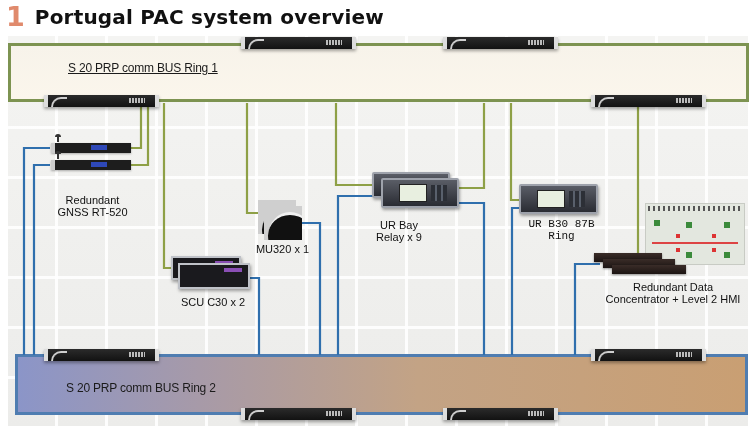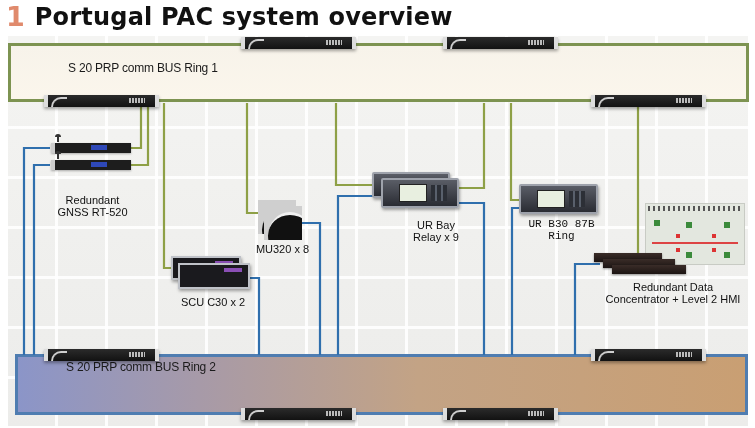--- a/index.html
+++ b/index.html
@@ -1,21 +1,21 @@
 <!DOCTYPE html>
 <html><head>
 <meta charset="utf-8">
 <style>
   * { box-sizing: border-box; margin: 0; padding: 0; }
   html, body { width: 755px; height: 428px; background: #ffffff; overflow: hidden; }
   body { position: relative; font-family: "DejaVu Sans", sans-serif; }
 
   .title-wrap { position: absolute; left: 6px; top: 2px; height: 30px; display: flex; align-items: center; }
   .title-num { font-family: "DejaVu Sans", sans-serif; font-size: 27px; font-weight: bold; color: #e08a6c; line-height: 30px; }
-  .title-text { font-family: "DejaVu Sans", sans-serif; font-size: 24px; font-weight: bold; color: #111; margin-left: 10px; line-height: 30px; letter-spacing: 0.2px; }
+  .title-text { font-family: "DejaVu Sans", sans-serif; font-size: 20px; font-weight: bold; color: #111; margin-left: 10px; line-height: 30px; letter-spacing: 0.2px; }
 
   .canvas { position: absolute; left: 8px; top: 36px; width: 740px; height: 390px;
     background:
       repeating-linear-gradient(90deg, rgba(255,255,255,0) 0 47px, rgba(255,255,255,0.9) 47px 50px),
       repeating-linear-gradient(0deg, rgba(255,255,255,0) 0 47px, rgba(255,255,255,0.9) 47px 50px),
       linear-gradient(180deg, #f4f4f2 0%, #ececea 100%);
   }
 
   .ring1 { position: absolute; left: 8px; top: 43px; width: 741px; height: 59px;
     background: linear-gradient(180deg, #f7f3ea 0%, #fbf6ec 100%);
@@ -65,24 +65,24 @@
 <body>
 
 <div class="title-wrap">
   <span class="title-num">1</span>
   <span class="title-text">Portugal PAC system overview</span>
 </div>
 
 <div class="canvas"></div>
 
 <div class="ring1"></div>
-<span class="ring-label" style="left:68px; top:61px;">S 20 PRP comm BUS Ring 1</span>
+<span class="ring-label" style="left:68px; top:61px;text-decoration:underline;">S 20 PRP comm BUS Ring 1</span>
 
 <div class="ring2"></div>
-<span class="ring-label" style="left:66px; top:360px;text-align:right;">S 20 PRP comm BUS Ring 2</span>
+<span class="ring-label" style="left:66px; top:381px;text-align:right;">S 20 PRP comm BUS Ring 2</span>
 
 <svg class="wires" viewBox="0 0 755 428">
   <g fill="none" stroke="#8ea046" stroke-width="2.2">
 
     <polyline points="131,148 141,148 141,103"></polyline>
     <polyline points="131,165 148,165 148,103"></polyline>
 
     <polyline points="174,268 164,268 164,103"></polyline>
 
     <polyline points="258,213 247,213 247,103"></polyline>
@@ -130,40 +130,40 @@
 </div>
 <div class="device-label" style="left:55px; top:194px; width:75px;">
   <div>Redundant</div>
   <div>GNSS RT-520</div>
 </div>
 
 <div>
   <div class="mu" style="left:258px; top:200px;"></div>
   <div class="mu" style="left:264px; top:206px;"></div>
 </div>
-<div class="device-label" style="left:250px; top:243px; width:65px;">MU320 x 8</div>
+<div class="device-label" style="left:250px; top:243px; width:65px;">MU320 x 1</div>
 
 <div>
   <div class="scu" style="left:171px; top:256px; width:70px; height:24px;">
       <div class="purple"></div>
     </div>
   <div class="scu" style="left:178px; top:263px; width:72px; height:26px;">
       <div class="purple"></div>
     </div>
 </div>
 <div class="device-label" style="left:178px; top:296px; width:70px;">SCU C30 x 2</div>
 
 <div>
   <div class="relay" style="left:372px; top:172px; width:78px; height:26px;"></div>
   <div class="relay" style="left:381px; top:178px; width:78px; height:30px;">
     <div class="screen" style="left:16px; top:4px; width:28px; height:18px;"></div>
     <div class="keys" style="left:48px; top:5px; width:16px; height:16px;"></div>
   </div>
 </div>
-<div class="device-label" style="left:401px; top:219px; width:70px;">
+<div class="device-label" style="left:364px; top:219px; width:70px;">
   <div>UR Bay</div>
   <div>Relay x 9</div>
 </div>
 
 <div>
   <div class="relay" style="left:519px; top:184px; width:79px; height:30px;">
     <div class="screen" style="left:16px; top:4px; width:28px; height:18px;"></div>
     <div class="keys" style="left:48px; top:5px; width:16px; height:16px;"></div>
   </div>
 </div>

